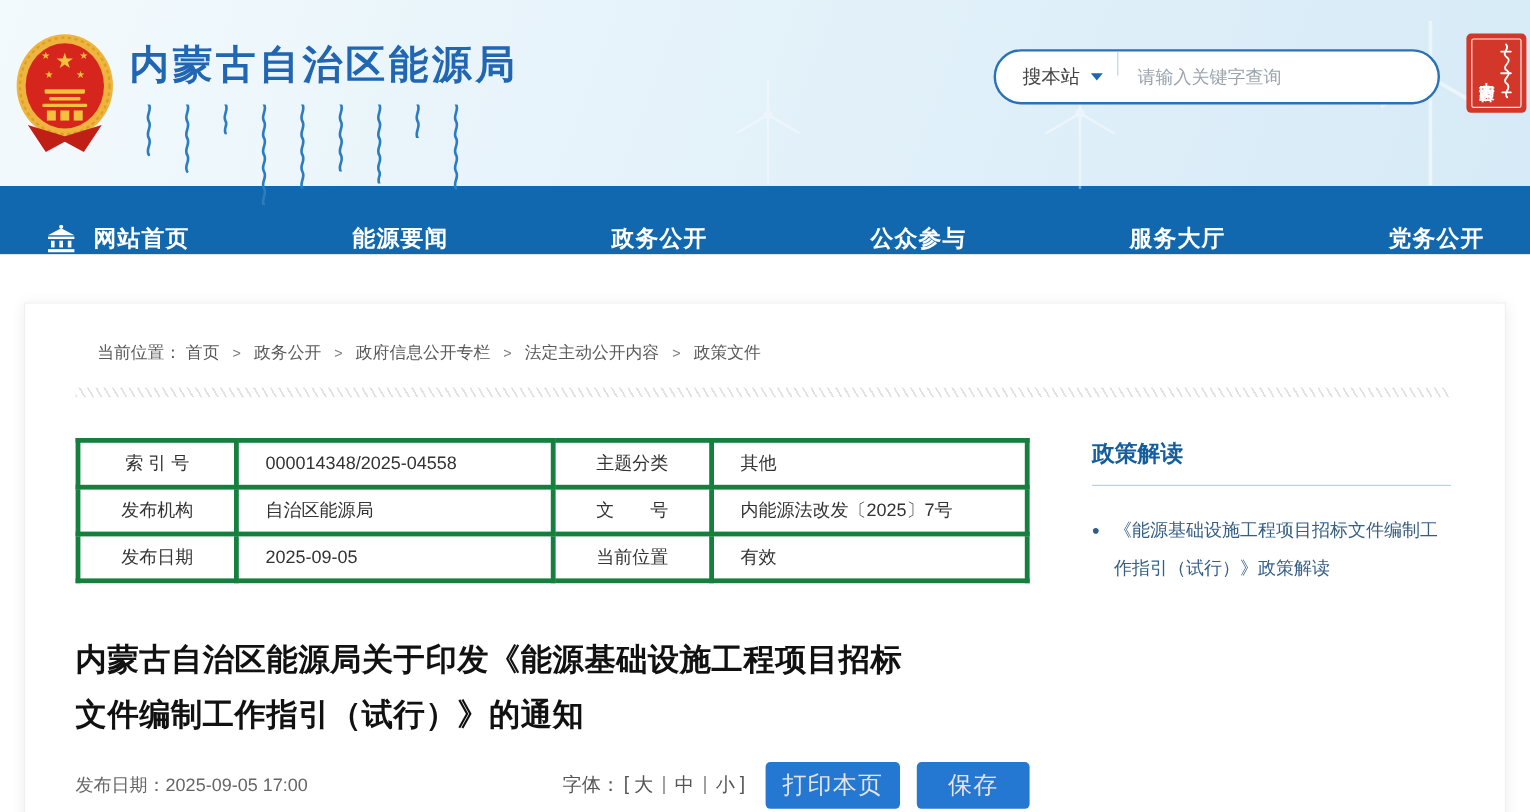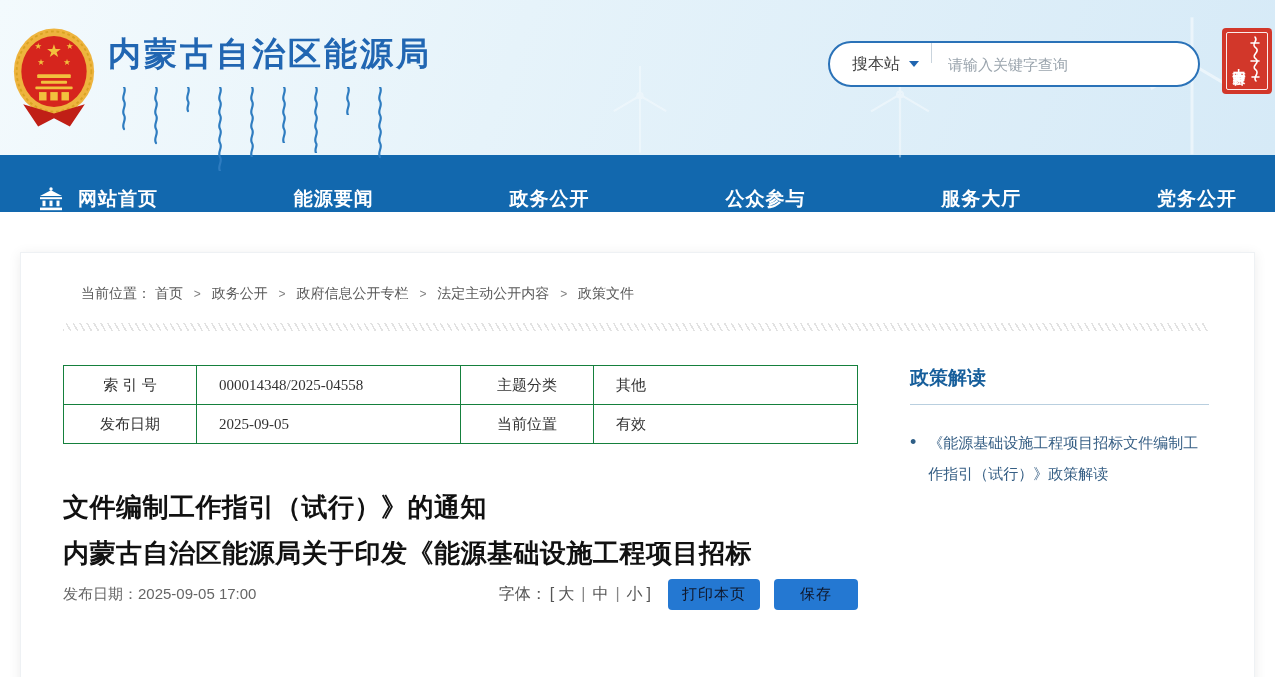--- a/index.html
+++ b/index.html
@@ -53,35 +53,35 @@
   .breadcrumb a { color:#595959; text-decoration:none; cursor:pointer; }
   .crumb-sep { margin:0 7px; color:#808080; font-size:12px; }
   .hatch { height:8px; margin-top:20px;
     background:repeating-linear-gradient(60deg,#e2e2e2 0 1.5px,transparent 1.5px 6px); }
 
   .columns { display:flex; margin-top:34px; }
   .main-col { width:795px; }
   .side-col { width:302px; margin-left:52px; }
 
   table.doc-info { width:795px; border-collapse:collapse; }
-  .doc-info td { border:1px solid #15803d; height:39px; font-size:15px; color:#333; }
+  .doc-info td { border:4px solid #15803d; height:39px; font-size:15px; color:#333; }
   .doc-info td.lbl { width:133px; text-align:center; }
-  .doc-info td.val { width:264px; padding-left:22px;font-family:Liberation Serif, serif; }
+  .doc-info td.val { width:264px; padding-left:22px; }
 
   .article-title { margin-top:40px; font-size:26px; font-weight:bold; color:#111;
     line-height:1.78; letter-spacing:.5px; }
 
-  .meta-row { margin-top:2px; display:flex; align-items:center; }
+  .meta-row { margin-top:16px; display:flex; align-items:center; }
   .pub-date { font-size:15px; color:#666; }
   .meta-right { margin-left:auto; display:flex; align-items:center; font-size:16px; color:#555; }
   .meta-right .sep { margin:0 6px; color:#888; }
   .font-size-opt { cursor:pointer; padding:0 1px; }
   .bracket { padding:0 3px; }
-  .btn { margin-left:14px; background:#2478d2; color:#0f172a; border:none; border-radius:4px;
-    font-size:15px; padding:6px 14px; cursor:pointer; letter-spacing:1px; }
+  .btn { margin-left:14px; background:#2478d2; color:#e5e5e5; border:none; border-radius:4px;
+    font-size:20px; padding:6px 14px; cursor:pointer; letter-spacing:1px; }
   .btn.save { padding:6px 26px; }
 
   
   .side-title { font-size:19px; font-weight:bold; color:#165e9b; }
   .side-rule { margin-top:13px; border-top:1px solid #b9cfdf; }
   .side-list { list-style:none; margin-top:22px; }
   .side-list li { display:flex; }
   .bullet { color:#2e5e86; font-size:18px; margin-right:12px; line-height:30px; }
   .side-link { color:#355e84; font-size:15px; line-height:31px; text-decoration:none; cursor:pointer; }
 </style>
@@ -236,31 +236,37 @@
       <div class="main-col">
         <table class="doc-info">
           <tbody>
               <tr>
             <td class="lbl">索 引 号</td>
             <td class="val">000014348/2025-04558</td>
             <td class="lbl">主题分类</td>
             <td class="val">其他</td>
           </tr>
           <tr>
+            <td class="lbl">发布机构</td>
+            <td class="val">自治区能源局</td>
+            <td class="lbl">文　　号</td>
+            <td class="val">内能源法改发〔2025〕7号</td>
+          </tr>
+          <tr>
             <td class="lbl">发布日期</td>
             <td class="val">2025-09-05</td>
             <td class="lbl">当前位置</td>
             <td class="val">有效</td>
           </tr>
         </tbody>
           </table>
 
         <h1 class="article-title">
+          <span style="display:block">内蒙古自治区能源局关于印发《能源基础设施工程项目招标</span>
           <span style="display:block">文件编制工作指引（试行）》的通知</span>
-          <span style="display:block">内蒙古自治区能源局关于印发《能源基础设施工程项目招标</span>
         </h1>
 
         <div class="meta-row">
           <div class="pub-date">
             <span>发布日期：</span><span>2025-09-05 17:00</span>
           </div>
           <div class="meta-right">
             <span>字体：</span>
             <span class="bracket">[</span>
             <span class="font-size-opt">大</span>

